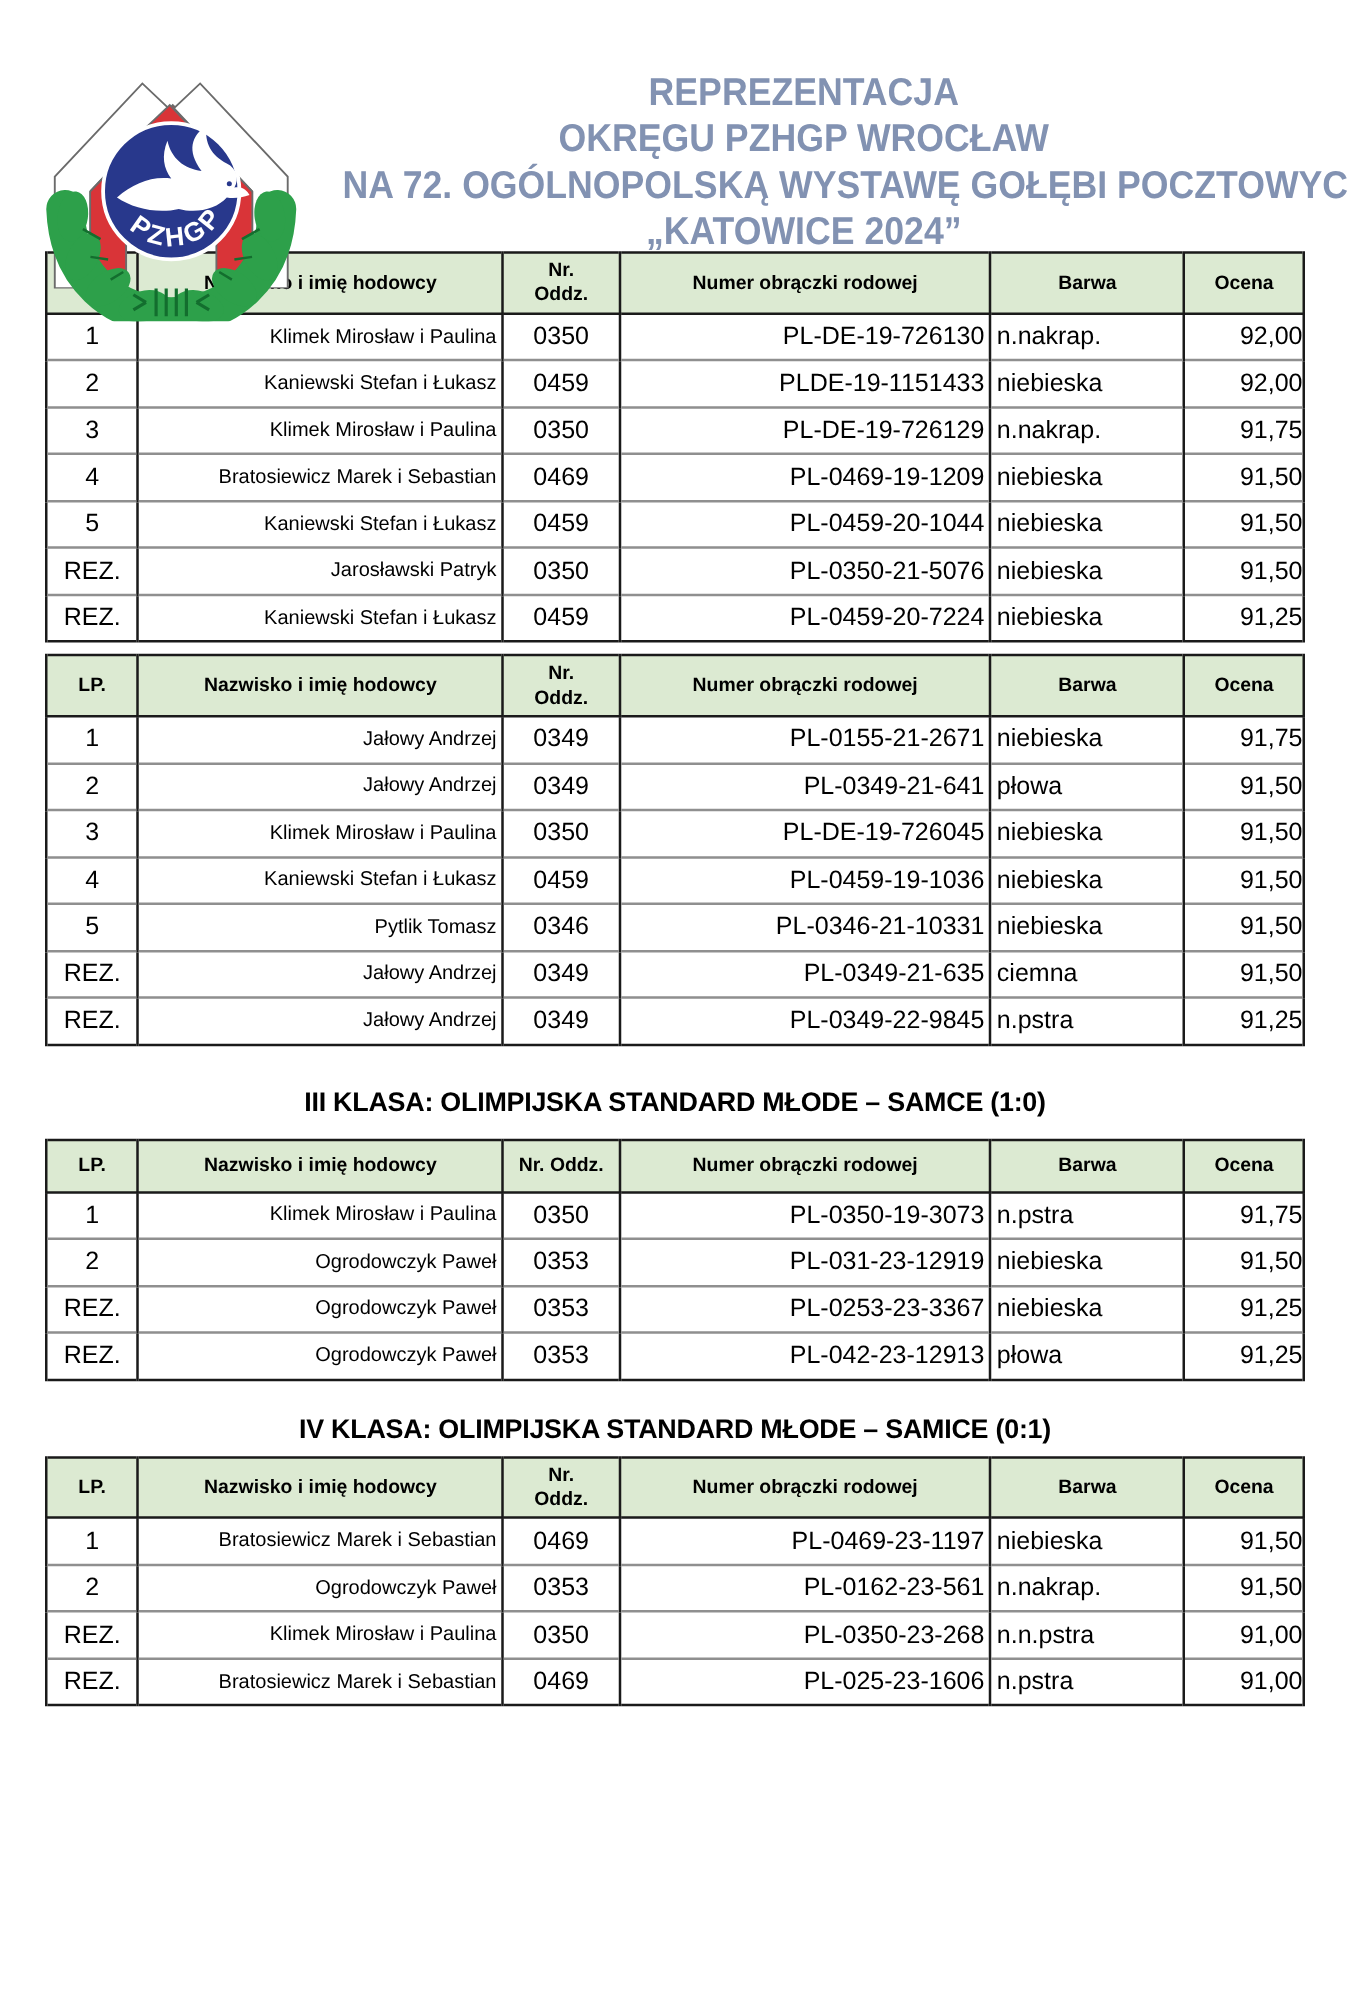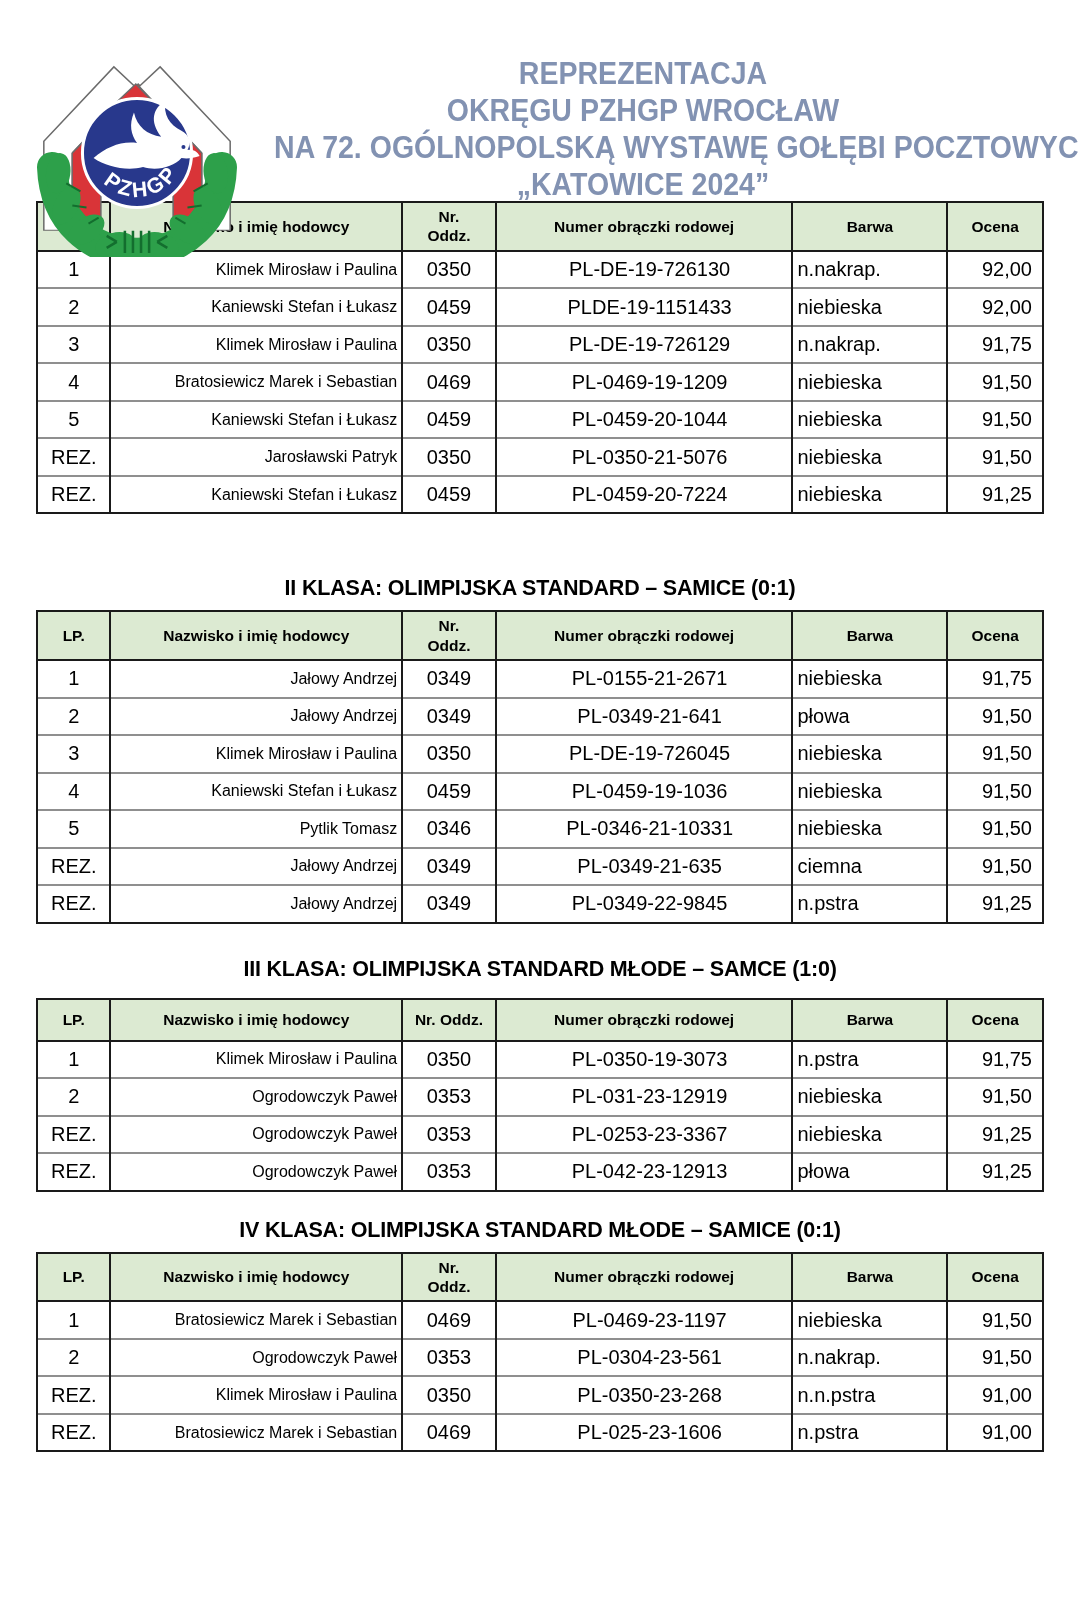--- a/index.html
+++ b/index.html
@@ -55,23 +55,23 @@
   td {
     font-size: 20px; height: 37.5px; vertical-align: middle;
     border-left: 2px solid #1a1a1a; border-right: 2px solid #1a1a1a;
     border-top: 2px solid #8f8f8f;
     padding: 0 4px; overflow: hidden; white-space: nowrap;
   }
   tbody tr:first-child td { border-top: none; }
   td.c0 { text-align: center; }
   td.c1 { text-align: right; padding-left: 14px; font-size: 16px; }
   td.c2 { text-align: center; }
-  td.c3 { text-align: center; padding-left: 15px; margin-top: 40px; }
+  td.c3 { text-align: right; padding-left: 15px; margin-top: 40px; }
   td.c4 { text-align: left; }
-  td.c5 { text-align: right; padding-right: 10px; }
+  td.c5 { text-align: right; padding-right: 0; }
 </style>
 </head>
 <body>
 
 <div class="page">
 
   <div class="header-block">
 
     <div class="logo">
       <svg viewBox="0 0 200 200" width="202" height="204">
@@ -202,21 +202,20 @@
           <tr>
             <td class="c0">REZ.</td>
             <td class="c1">Kaniewski Stefan i Łukasz</td>
             <td class="c2">0459</td>
             <td class="c3">PL-0459-20-7224</td>
             <td class="c4">niebieska</td>
             <td class="c5">91,25</td>
           </tr>
         </tbody>
       </table>
-      <div class="section-title st-2">II KLASA: OLIMPIJSKA STANDARD – SAMICE (0:1)</div>
       <table class="rep">
         <colgroup>
           <col class="c0">
           <col class="c1">
           <col class="c2">
           <col class="c3">
           <col class="c4">
           <col class="c5">
         </colgroup>
         <thead>
@@ -371,21 +370,21 @@
             <td class="c1">Bratosiewicz Marek i Sebastian</td>
             <td class="c2">0469</td>
             <td class="c3">PL-0469-23-1197</td>
             <td class="c4">niebieska</td>
             <td class="c5">91,50</td>
           </tr>
           <tr>
             <td class="c0">2</td>
             <td class="c1">Ogrodowczyk Paweł</td>
             <td class="c2">0353</td>
-            <td class="c3">PL-0304-23-561</td>
+            <td class="c3">PL-0162-23-561</td>
             <td class="c4">n.nakrap.</td>
             <td class="c5">91,50</td>
           </tr>
           <tr>
             <td class="c0">REZ.</td>
             <td class="c1">Klimek Mirosław i Paulina</td>
             <td class="c2">0350</td>
             <td class="c3">PL-0350-23-268</td>
             <td class="c4">n.n.pstra</td>
             <td class="c5">91,00</td>

